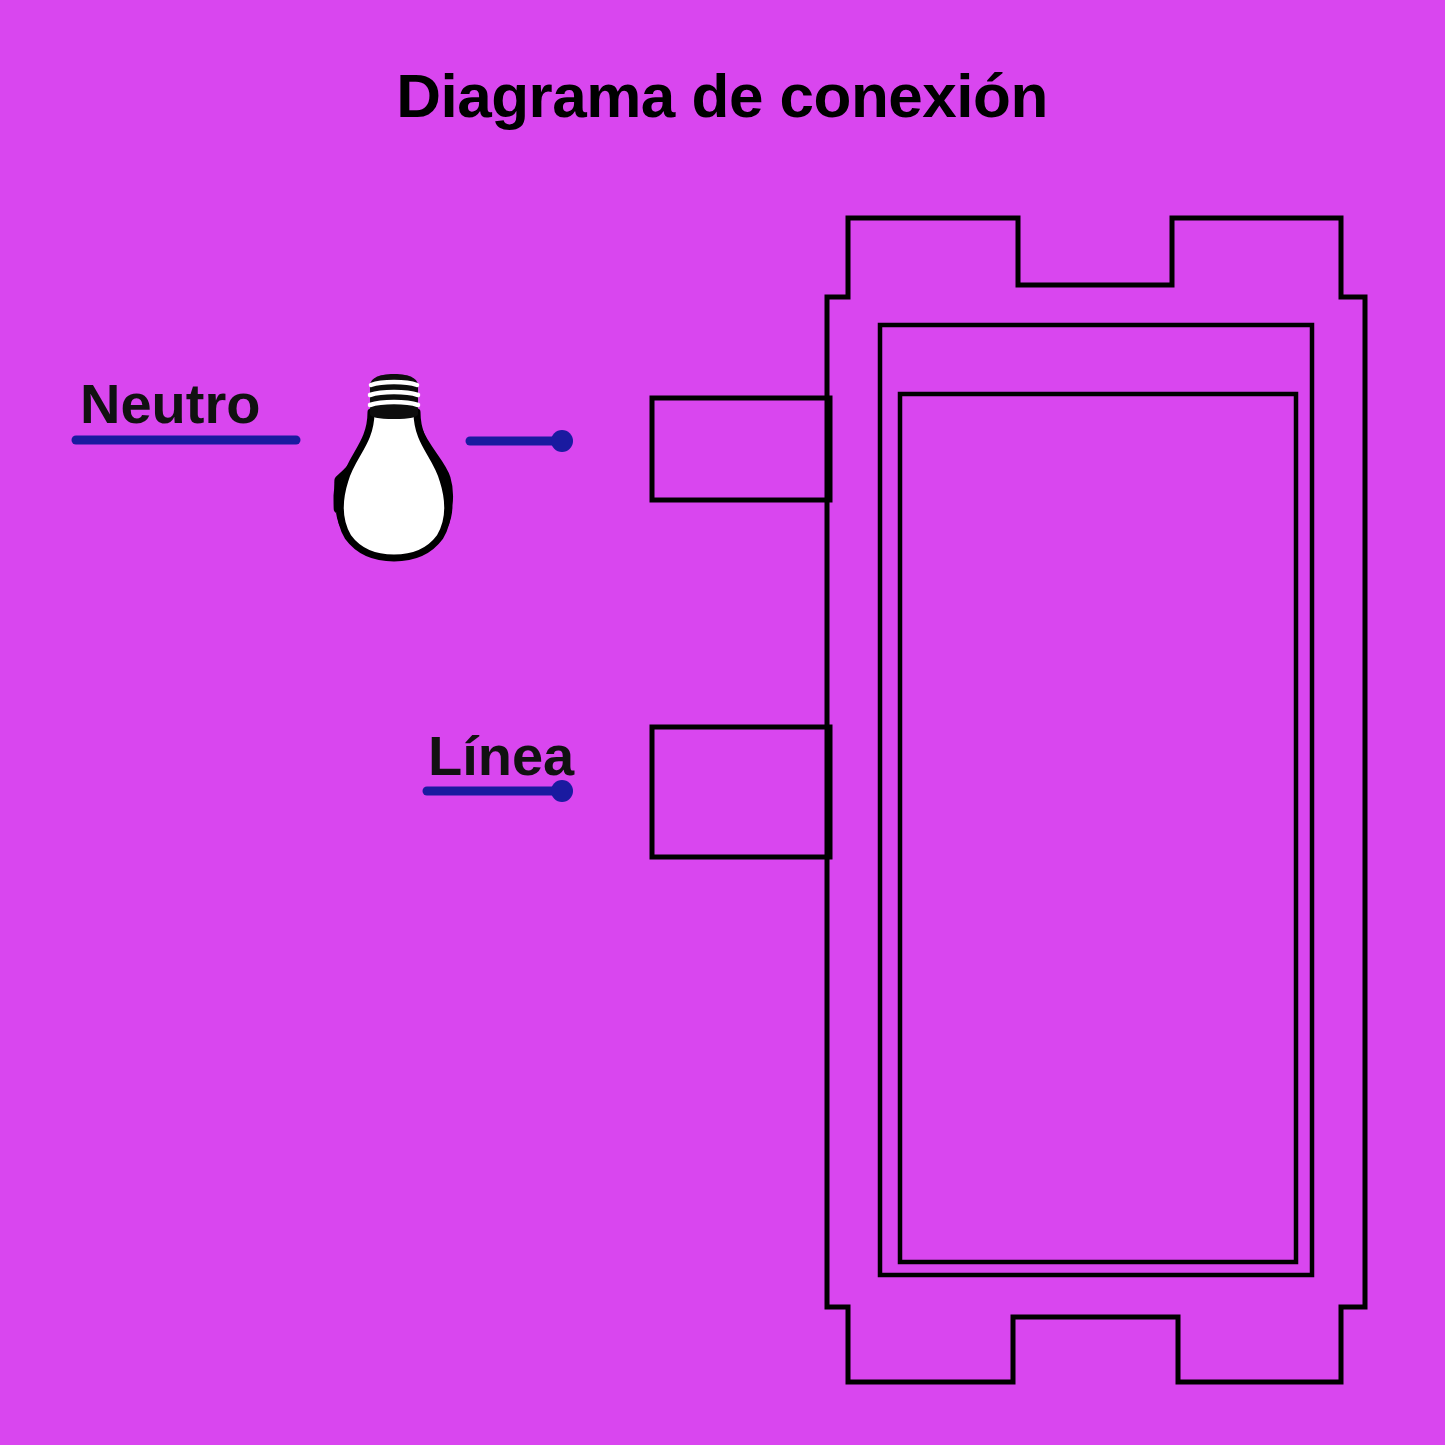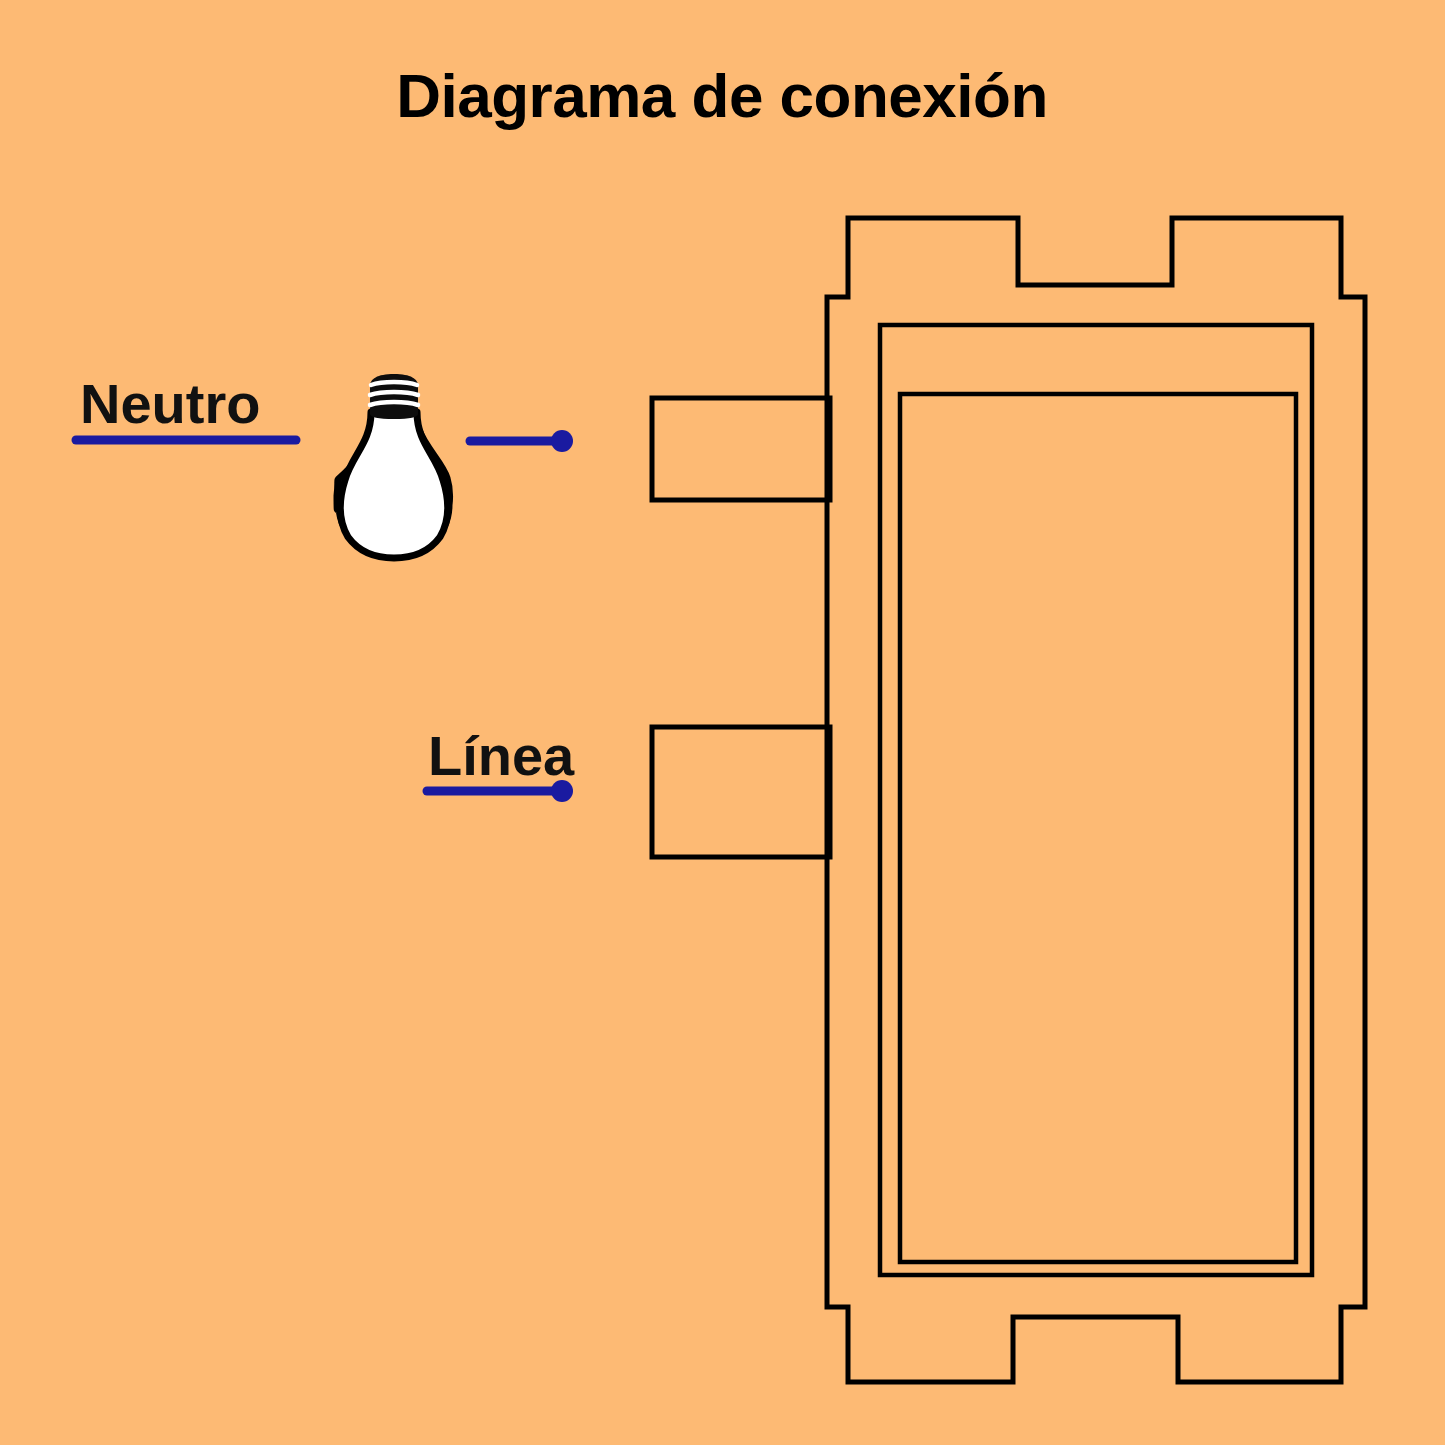--- a/index.html
+++ b/index.html
@@ -8,21 +8,21 @@
     padding: 0;
     background: #ffffff;
   }
   body {
     font-family: "Liberation Sans", sans-serif;
   }
   #page {
     position: relative;
     width: 1445px;
     height: 1445px;
-    background: #fdba74;
+    background: #d946ef;
     overflow: hidden;
   }
   #diagram-svg {
     position: absolute;
     left: 0;
     top: 0;
     width: 1445px;
     height: 1445px;
     display: block;
   }

